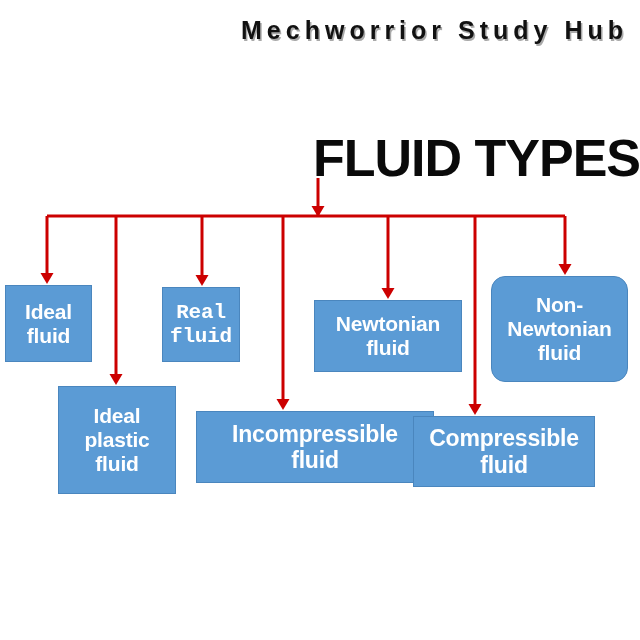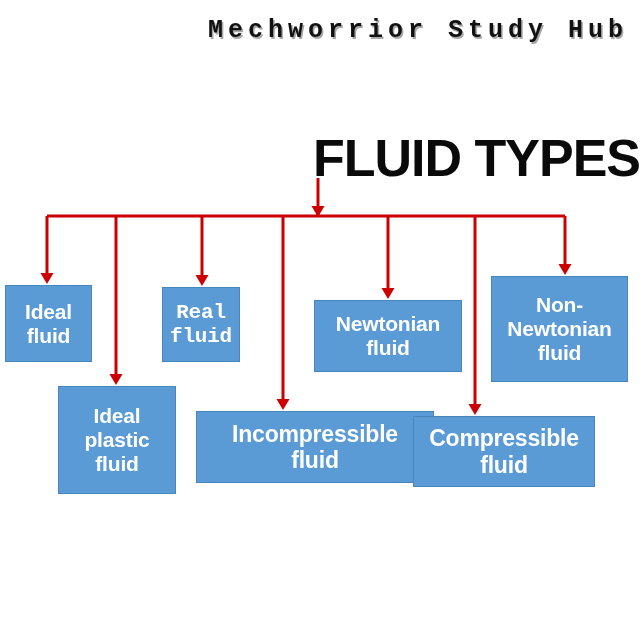--- a/index.html
+++ b/index.html
@@ -16,21 +16,21 @@
     font-family: "Liberation Sans", sans-serif;
   }
 
   
   #watermark {
     position: absolute;
     left: 0;
     top: 16px;
     width: 628px;
     text-align: right;
-    font-family: Liberation Mono, monospace;
+    font-family: Liberation Sans, sans-serif;
     font-weight: bold;
     font-size: 25px;
     letter-spacing: 5px;
     color: #111111;
     text-shadow: 1.5px 1.5px 0 rgba(140,140,140,0.75);
     white-space: nowrap;
   }
 
   
   #title {
@@ -111,18 +111,18 @@
 plastic
 fluid</span></div>
       <div class="node" style="left: 162px; top: 287px; width: 78px; height: 75px; font-size: 21px; background: rgb(91, 155, 213); border-color: rgb(74, 134, 190); color: rgb(255, 255, 255); font-family: Liberation Mono, monospace;"><span>Real
 fluid</span></div>
       <div class="node" style="left: 196px; top: 411px; width: 238px; height: 72px; font-size: 23px; background: rgb(91, 155, 213); border-color: rgb(74, 134, 190); color: rgb(255, 255, 255);"><span>Incompressible
 fluid</span></div>
       <div class="node" style="left: 314px; top: 300px; width: 148px; height: 72px; font-size: 21px; background: rgb(91, 155, 213); border-color: rgb(74, 134, 190); color: rgb(255, 255, 255);"><span>Newtonian
 fluid</span></div>
       <div class="node" style="left: 413px; top: 416px; width: 182px; height: 71px; font-size: 23px; background: rgb(91, 155, 213); border-color: rgb(74, 134, 190); color: rgb(255, 255, 255); justify-content: center;"><span>Compressible
 fluid</span></div>
-      <div class="node" style="left: 491px; top: 276px; width: 137px; height: 106px; font-size: 21px; background: rgb(91, 155, 213); border-color: rgb(74, 134, 190); color: rgb(255, 255, 255);"><span>Non-
+      <div class="node" style="left: 491px; top: 276px; width: 137px; height: 106px; font-size: 21px; background: rgb(91, 155, 213); border-color: rgb(74, 134, 190); color: rgb(255, 255, 255); border-radius: 14px;"><span>Non-
 Newtonian
 fluid</span></div>
     </div>
 
 </div>
 
 </body></html>

